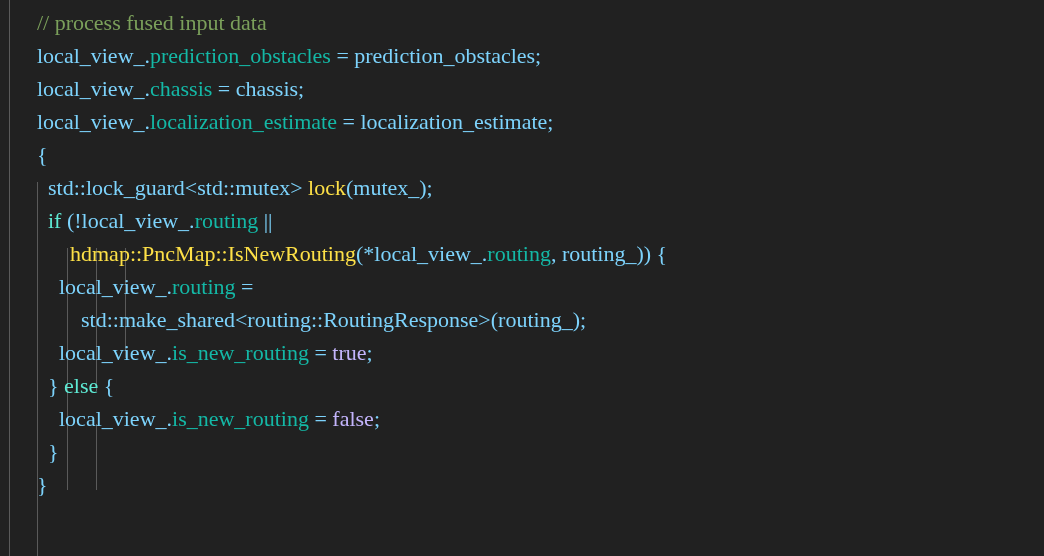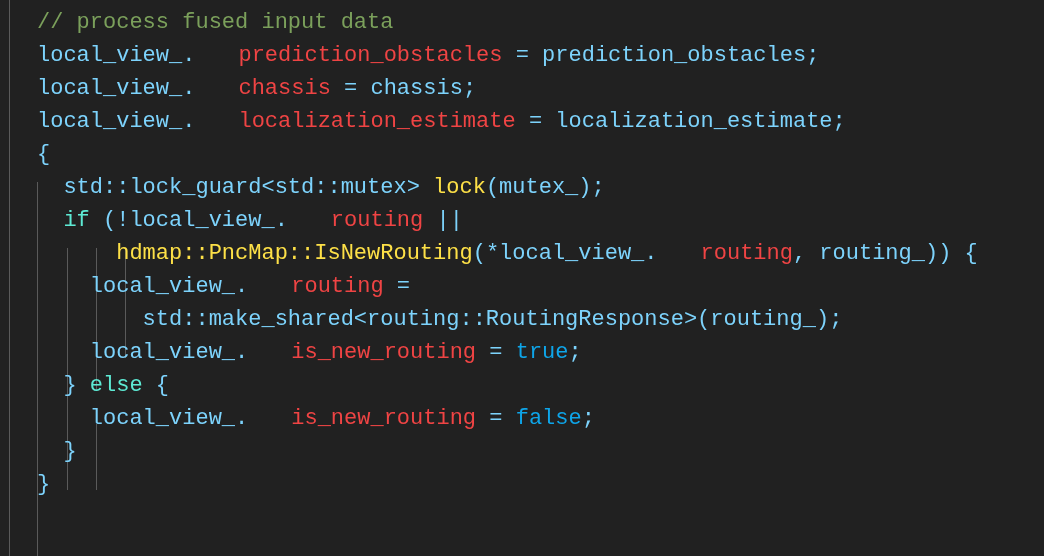--- a/index.html
+++ b/index.html
@@ -6,21 +6,21 @@
     margin: 0;
     padding: 0;
     background: #212121;
   }
   #editor {
     position: relative;
     width: 1044px;
     height: 556px;
     background: #212121;
     overflow: hidden;
-    font-family: Liberation Mono, monospace;
+    font-family: Liberation Serif, serif;
     font-size: 22px;
     line-height: 33px;
     letter-spacing: 0;
     -webkit-font-smoothing: antialiased;
   }
   #guides {
     position: absolute;
     left: 0; top: 0;
     width: 1044px;
     height: 556px;
@@ -40,24 +40,24 @@
   }
   .line {
     height: 33px;
     padding-left: 37px;
     color: #d6d6d6;
     white-space: pre;
   }
   .tok { white-space: pre; }
   .c-default  { color: #7dd3fc; }
   .c-comment  { color: #7ba05b; }
-  .c-property { color: #ef4444; margin-left: 43px; }
+  .c-property { color: #14b8a6; }
   .c-keyword  { color: #5eead4; }
   .c-function { color: #fde047; }
-  .c-literal  { color: #0ea5e9; }
+  .c-literal  { color: #c4b5fd; }
 </style>
 </head>
 <body>
 
 <div id="editor">
 
   <div id="guides">
       <div class="guide" style="left: 9px; top: 0px; height: 556px; background: rgb(90, 90, 90);"></div>
       <div class="guide" style="left: 37px; top: 182px; height: 374px; background: rgb(90, 90, 90);"></div>
       <div class="guide" style="left: 67px; top: 248px; height: 242px; background: rgb(90, 90, 90);"></div>

